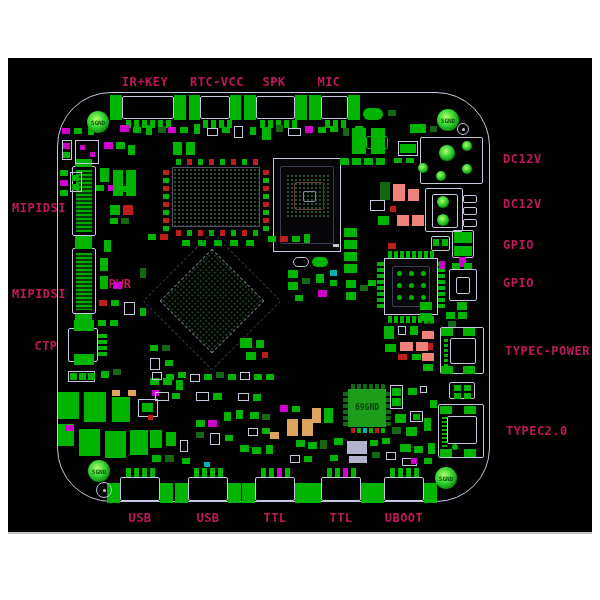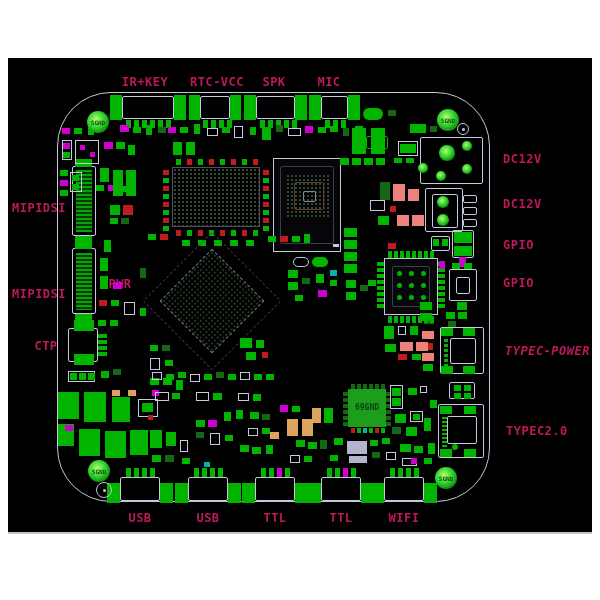--- a/index.html
+++ b/index.html
@@ -21,31 +21,31 @@
 <div id="pcb">
   <div id="canvas" style="left: 8px; top: 58px; width: 584px; height: 474px;"></div>
   <span class="lbl" style="top: 75px; left: 145px; transform: translateX(-50%);">IR+KEY</span>
   <span class="lbl" style="top: 75px; left: 217px; transform: translateX(-50%);">RTC-VCC</span>
   <span class="lbl" style="top: 75px; left: 274px; transform: translateX(-50%);">SPK</span>
   <span class="lbl" style="top: 75px; left: 329px; transform: translateX(-50%);">MIC</span>
   <span class="lbl" style="top: 152px; left: 503px;">DC12V</span>
   <span class="lbl" style="top: 197px; left: 503px;">DC12V</span>
   <span class="lbl" style="top: 238px; left: 503px;">GPIO</span>
   <span class="lbl" style="top: 276px; left: 503px;">GPIO</span>
-  <span class="lbl" style="top: 344px; left: 505px; font-style: italic;">TYPEC-POWER</span>
+  <span class="lbl" style="top: 344px; left: 505px;">TYPEC-POWER</span>
   <span class="lbl" style="top: 424px; left: 506px;">TYPEC2.0</span>
   <span class="lbl" style="top: 201px; left: 39px; transform: translateX(-50%);">MIPIDSI</span>
   <span class="lbl" style="top: 287px; left: 39px; transform: translateX(-50%);">MIPIDSI</span>
   <span class="lbl" style="top: 339px; left: 46px; transform: translateX(-50%);">CTP</span>
   <span class="lbl" style="top: 277px; left: 120px; transform: translateX(-50%);">PWR</span>
   <span class="lbl" style="top: 511px; left: 140px; transform: translateX(-50%);">USB</span>
   <span class="lbl" style="top: 511px; left: 208px; transform: translateX(-50%);">USB</span>
   <span class="lbl" style="top: 511px; left: 275px; transform: translateX(-50%);">TTL</span>
   <span class="lbl" style="top: 511px; left: 341px; transform: translateX(-50%);">TTL</span>
-  <span class="lbl" style="top: 511px; left: 404px; transform: translateX(-50%);">WIFI</span>
+  <span class="lbl" style="top: 511px; left: 404px; transform: translateX(-50%);">UBOOT</span>
 <div style="position: absolute; left: 57px; top: 92px; width: 433px; height: 410px; border: 1px solid rgb(195, 200, 222); border-radius: 54px; box-sizing: border-box; background: transparent; transform: none;"></div>
     <div style="position: absolute; left: 110px; top: 95px; width: 12px; height: 25px; background: rgb(0, 180, 0); border: none; border-radius: 0px; box-sizing: border-box;"></div>
     <div style="position: absolute; left: 174px; top: 95px; width: 12px; height: 25px; background: rgb(0, 180, 0); border: none; border-radius: 0px; box-sizing: border-box;"></div>
     <div style="position: absolute; left: 122px; top: 96px; width: 52px; height: 23px; border: 1px solid rgb(195, 200, 222); border-radius: 2px; box-sizing: border-box; background: transparent; transform: none;"></div>
     <div style="position: absolute; left: 126px; top: 120px; width: 5px; height: 8px; background: rgb(0, 180, 0); border: none; border-radius: 0px; box-sizing: border-box;"></div>
     <div style="position: absolute; left: 134px; top: 120px; width: 5px; height: 8px; background: rgb(0, 180, 0); border: none; border-radius: 0px; box-sizing: border-box;"></div>
     <div style="position: absolute; left: 142px; top: 120px; width: 5px; height: 8px; background: rgb(0, 180, 0); border: none; border-radius: 0px; box-sizing: border-box;"></div>
     <div style="position: absolute; left: 150px; top: 120px; width: 5px; height: 8px; background: rgb(0, 180, 0); border: none; border-radius: 0px; box-sizing: border-box;"></div>
     <div style="position: absolute; left: 158px; top: 120px; width: 5px; height: 8px; background: rgb(0, 180, 0); border: none; border-radius: 0px; box-sizing: border-box;"></div>
     <div style="position: absolute; left: 166px; top: 120px; width: 5px; height: 8px; background: rgb(0, 180, 0); border: none; border-radius: 0px; box-sizing: border-box;"></div>

